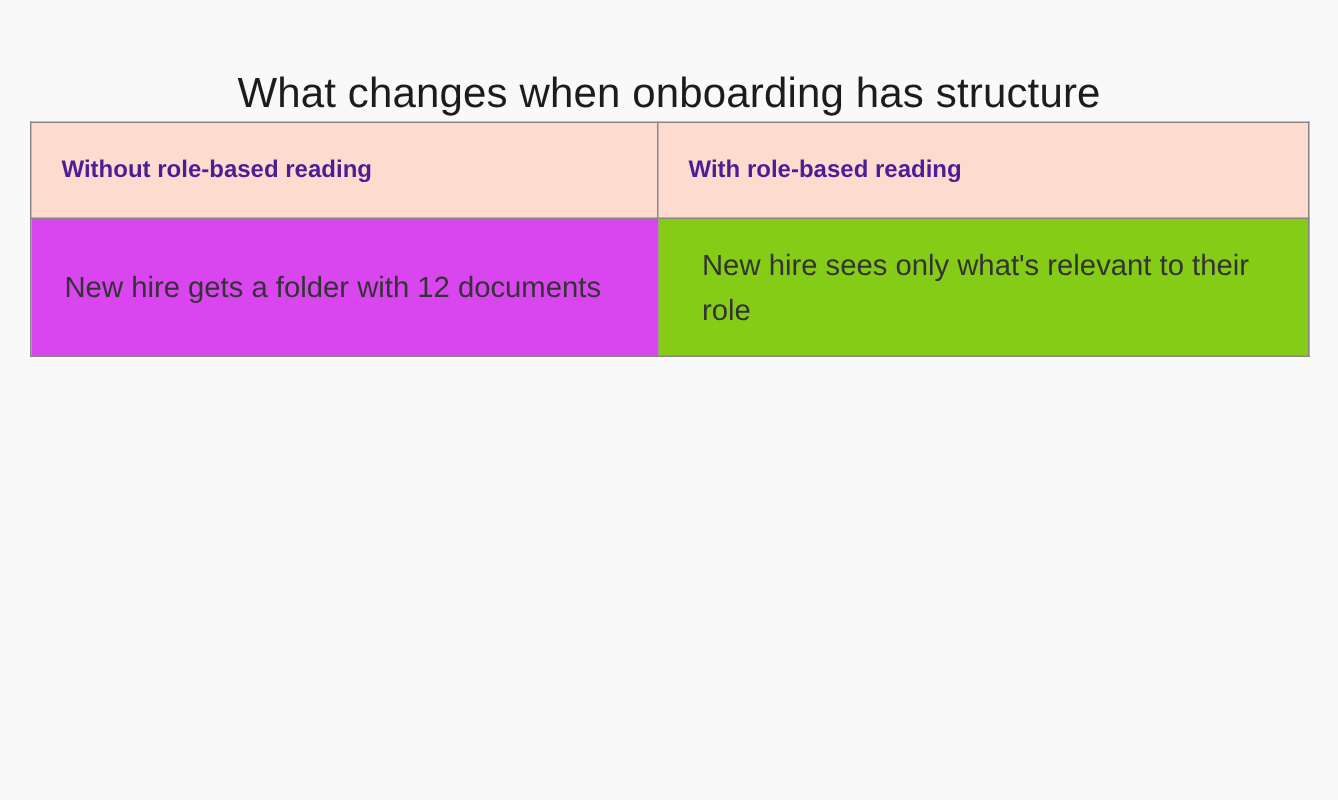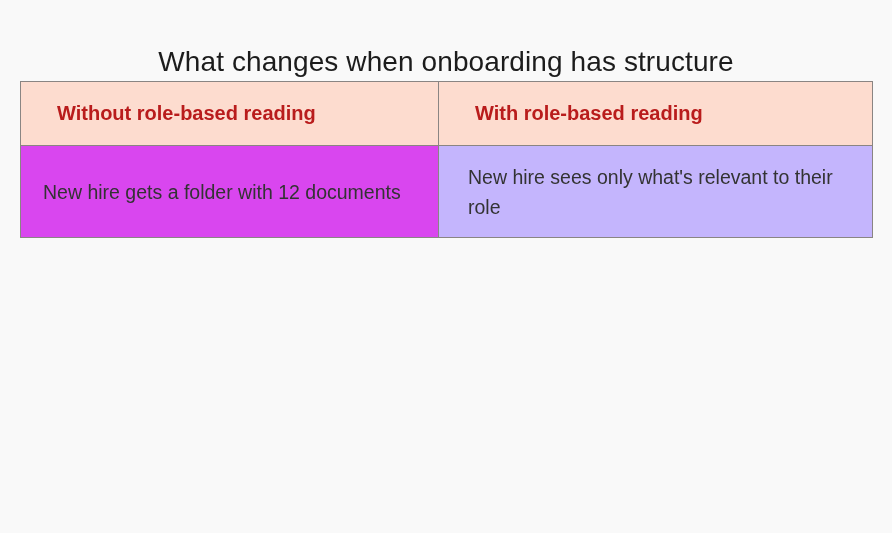--- a/index.html
+++ b/index.html
@@ -26,32 +26,32 @@
     table-layout: fixed;
   }
   table.cmp th, table.cmp td {
     border: 1.5px solid #8a8583;
     text-align: left;
     vertical-align: middle;
   }
   table.cmp th {
     background: #fddccf;
     height: 63px;
-    padding: 0 36px;
-    font-size: 20px; font-weight: 700;
-    color: #b91c1c;
+    padding: 0 20px;
+    font-size: 16px; font-weight: 700;
+    color: #4c1d95;
   }
   table.cmp td {
     height: 91px;
     padding: 0 22px;
     font-size: 19.5px; line-height: 30px;
     color: #333;
   }
   table.cmp td.left { background: #d946ef; }
-  table.cmp td.right { background: #c4b5fd; padding-left: 29px; }
+  table.cmp td.right { background: #84cc16; padding-left: 29px; }
   col.c1 { width: 418px; }
   col.c2 { width: 434px; }
 </style>
 </head>
 <body>
 
 <div class="title">What changes when onboarding has structure</div>
 
 <table class="cmp">
   <colgroup>

